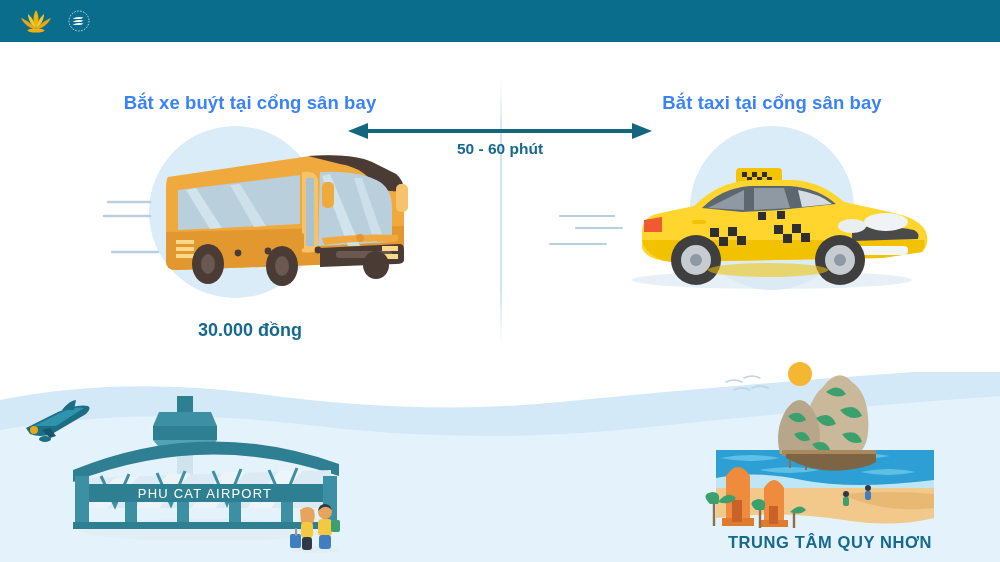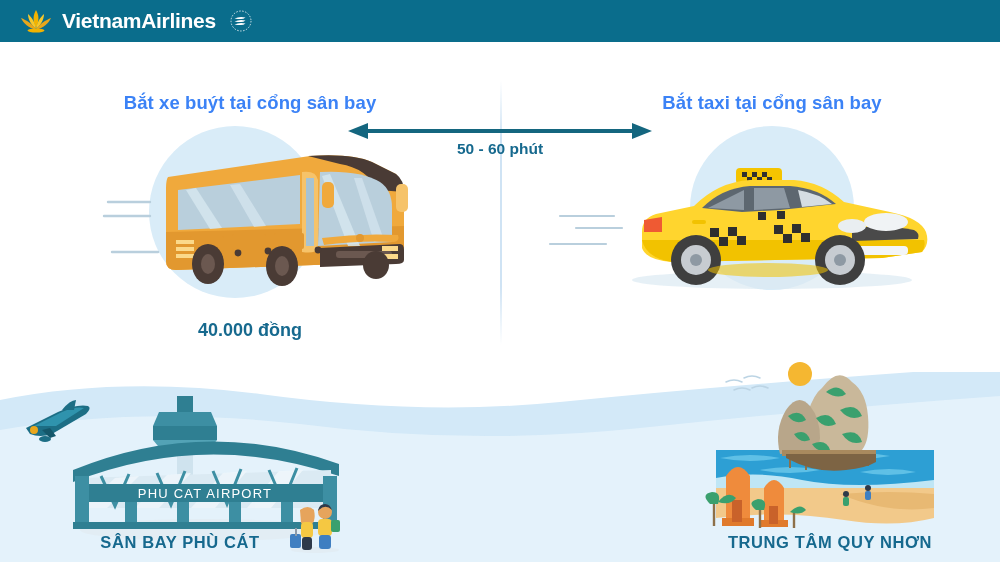--- a/index.html
+++ b/index.html
@@ -77,21 +77,20 @@
   <div class="header">
     <div class="logo-wrap">
       <svg class="lotus" viewBox="0 0 72 52">
         <path d="M36 4 C30 14 29 26 36 40 C43 26 42 14 36 4 Z" fill="#f2b300"></path>
         <path d="M36 42 C26 34 20 22 20 12 C27 18 34 28 36 42 Z" fill="#f7c82c"></path>
         <path d="M36 42 C46 34 52 22 52 12 C45 18 38 28 36 42 Z" fill="#f7c82c"></path>
         <path d="M36 44 C22 40 10 30 6 20 C16 24 30 32 36 44 Z" fill="#e8a61c"></path>
         <path d="M36 44 C50 40 62 30 66 20 C56 24 42 32 36 44 Z" fill="#e8a61c"></path>
         <ellipse cx="36" cy="45" rx="17" ry="4" fill="#f2b300"></ellipse>
       </svg>
-      <span class="brand-text">VietnamAirlines</span>
       <svg class="skyteam" viewBox="0 0 60 60">
         <circle cx="30" cy="30" r="20" fill="none" stroke="#ffffff" stroke-width="1.6" stroke-dasharray="3 3"></circle>
         <g fill="#ffffff">
           <path d="M17 25 q10 -5 22 -2 q-4 3 -9 3 q-7 0 -13 -1 Z"></path>
           <path d="M17 31 q10 -5 22 -2 q-4 3 -9 3 q-7 0 -13 -1 Z"></path>
           <path d="M17 37 q10 -5 22 -2 q-4 3 -9 3 q-7 0 -13 -1 Z"></path>
         </g>
       </svg>
     </div>
   </div>
@@ -148,21 +147,21 @@
 
         <ellipse cx="208" cy="144" rx="16" ry="20" fill="#4a3b35"></ellipse>
         <ellipse cx="208" cy="144" rx="7" ry="10" fill="#6b5850"></ellipse>
         <ellipse cx="282" cy="146" rx="16" ry="20" fill="#4a3b35"></ellipse>
         <ellipse cx="282" cy="146" rx="7" ry="10" fill="#6b5850"></ellipse>
         <ellipse cx="376" cy="145" rx="13" ry="14" fill="#4a3b35"></ellipse>
         <circle cx="238" cy="133" r="3.4" fill="#4a3b35"></circle>
         <circle cx="268" cy="131" r="3.4" fill="#4a3b35"></circle>
         <circle cx="318" cy="130" r="3.4" fill="#4a3b35"></circle>
       </svg>
-      <div class="opt-price">40.000 đồng</div>
+      <div class="opt-price">30.000 đồng</div>
     </div>
 
     <div class="col col-right">
       <div class="opt-title">Bắt taxi tại cổng sân bay</div>
       <svg class="art" viewBox="0 0 500 190">
         <circle cx="250" cy="88" r="82" fill="#d9ecf8"></circle>
         <g stroke="#b9cfdd" stroke-width="2.2" stroke-linecap="round">
           <line x1="38" y1="96" x2="92" y2="96"></line>
           <line x1="54" y1="108" x2="100" y2="108"></line>
           <line x1="28" y1="124" x2="84" y2="124"></line>
@@ -365,16 +364,15 @@
       <path d="M66 152 q-10 -8 2 -11 q10 0 6 11 Z"></path>
       <path d="M100 154 q10 -10 16 -2 q-6 6 -16 2 Z"></path>
     </g>
     <g stroke="#8d7049" stroke-width="2.4">
       <line x1="24" y1="146" x2="24" y2="168"></line>
       <line x1="70" y1="152" x2="70" y2="170"></line>
       <line x1="104" y1="155" x2="104" y2="170"></line>
     </g>
   </svg>
 
-  <div class="place-label place-left">SÂN BAY PHÙ CÁT</div>
   <div class="place-label place-right">TRUNG TÂM QUY NHƠN</div>
 
 </div>
 
 </body></html>

